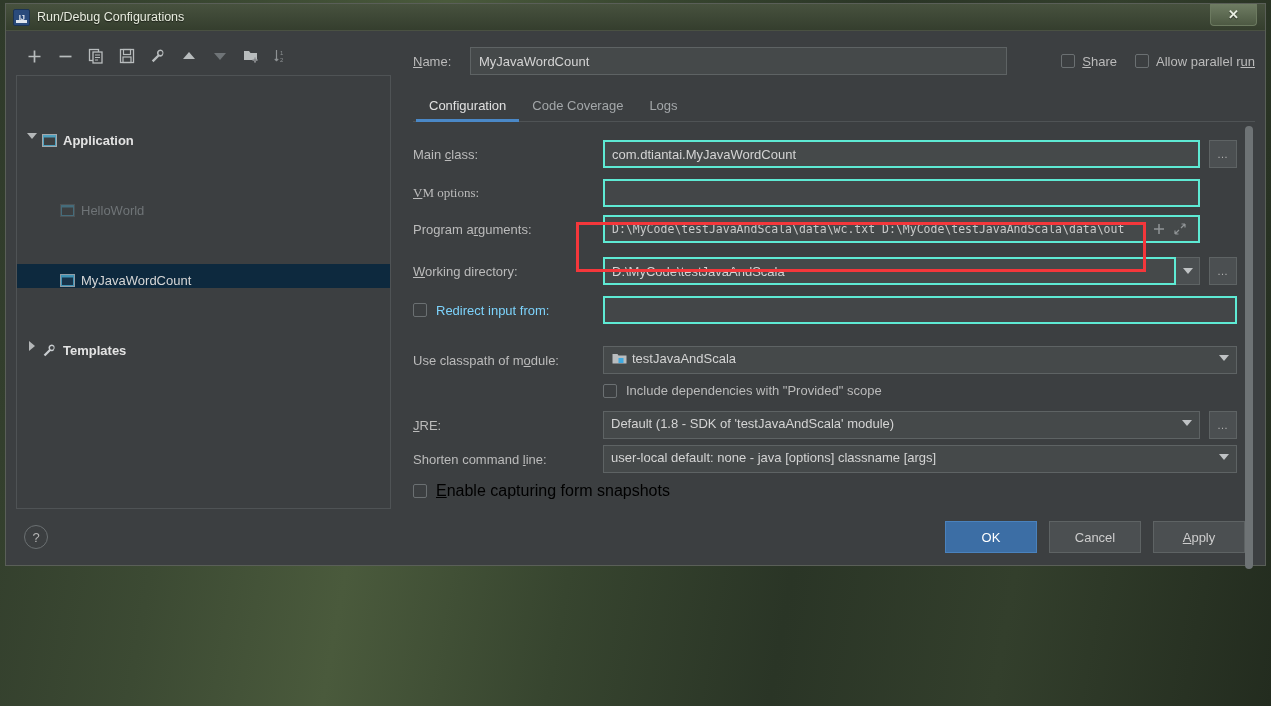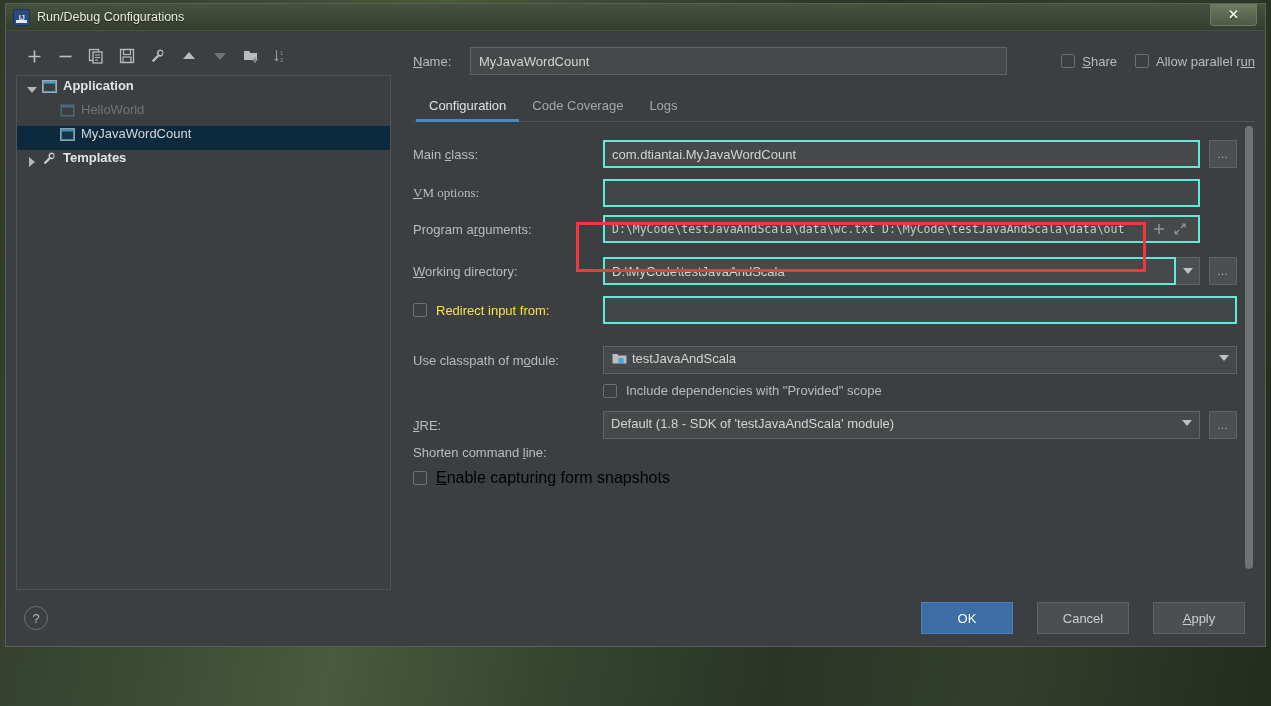--- a/index.html
+++ b/index.html
@@ -16,21 +16,21 @@
   
   .desktop {
     position: absolute; inset: 0;
     background: linear-gradient(100deg,#2f3a2a 0%,#3c4a33 18%,#4a5a3c 32%,#37452f 48%,#2a3526 64%,#333f2c 80%,#232c1f 100%);
   }
 
   
   .dialog {
     position: absolute;
     left: 5px; top: 3px;
-    width: 1261px; height: 644px;
+    width: 1261px; height: 563px;
     background: #3c3f41;
     border: 1px solid #5a5f58;
     display: flex; flex-direction: column;
   }
 
   
   .titlebar {
     height: 27px;
     background: linear-gradient(180deg, rgba(72,83,62,0.92), rgba(52,62,44,0.92));
     display: flex; align-items: center;
@@ -110,24 +110,25 @@
   .tree {
     flex: 1;
     background: #3c3f41;
     border: 1px solid #4f5355;
     margin-top: 4px;
     overflow: hidden;
     padding-top: 2px;
   }
   .tree-row {
     height: 24px;
-    display: flex; align-items: flex-start;
+    display: flex; align-items: flex-end;
     padding-left: 6px;
     cursor: pointer;
     white-space: nowrap;
+    margin-top: 46px;
   }
   .tree-row.selected { background: #0d293e; }
   .tw {
     width: 18px; height: 24px;
     display: flex; align-items: center; justify-content: center;
     flex: none;
   }
   .tw-spacer { width: 18px; flex: none; }
   .tri-down {
     width: 0; height: 0;
@@ -335,21 +336,21 @@
     margin-left: 190px;
     margin-bottom: 13px;
     cursor: pointer;
   }
   .sub-chk .lbl2 { font-size: 13px; color: #bbbbbb; }
   .left-chk {
     width: 190px; flex: none;
     display: flex; align-items: center; gap: 9px;
     cursor: pointer;
   }
-  .left-chk .lbl3 { font-size: 13px; color: #fde047; white-space: nowrap; }
+  .left-chk .lbl3 { font-size: 13px; color: #7dd3fc; white-space: nowrap; }
   .bottom-chk {
     display: flex; align-items: center; gap: 9px;
     margin-top: 6px;
     cursor: pointer;
   }
 
   
   .vscroll {
     width: 12px;
     flex: none;
@@ -384,21 +385,21 @@
   }
   .help-btn {
     width: 24px; height: 24px;
     border-radius: 50%;
     border: 1px solid #6b7072;
     color: #b5b5b5;
     font-size: 13px;
     display: flex; align-items: center; justify-content: center;
     cursor: pointer;
   }
-  .btn-row { margin-left: auto; display: flex; gap: 24px; padding-left: 24px; }
+  .btn-row { margin-left: auto; display: flex; gap: 12px; padding-left: 24px; }
   .btn {
     min-width: 92px; height: 32px;
     border: 1px solid #5e6364;
     background: #4b4f51;
     color: #cdcdcd;
     font-size: 13px;
     display: flex; align-items: center; justify-content: center;
     cursor: pointer;
     font-family: "Liberation Sans", sans-serif;
     padding: 0 12px;
@@ -655,20 +656,28 @@
                 <span class="combo-caret">
                     <span class="caret"></span>
                   </span>
               </div>
               <div class="btn-dots">…</div>
             </div>
           </div>
 
           <div class="row" style="margin-bottom:9px;">
             <div class="row-lbl">Shorten command <span class="mn">l</span>ine:</div>
+            <div class="ctrl">
+              <div class="combo">
+                <span class="ctext">user-local default: none - java [options] classname [args]</span>
+                <span class="combo-caret">
+                    <span class="caret"></span>
+                  </span>
+              </div>
+            </div>
           </div>
 
           <div class="bottom-chk">
             <div class="box"></div>
             <div class="lbl2"><span class="mn">E</span>nable capturing form snapshots</div>
           </div>
 
         </div>
 
         <div class="vscroll">

